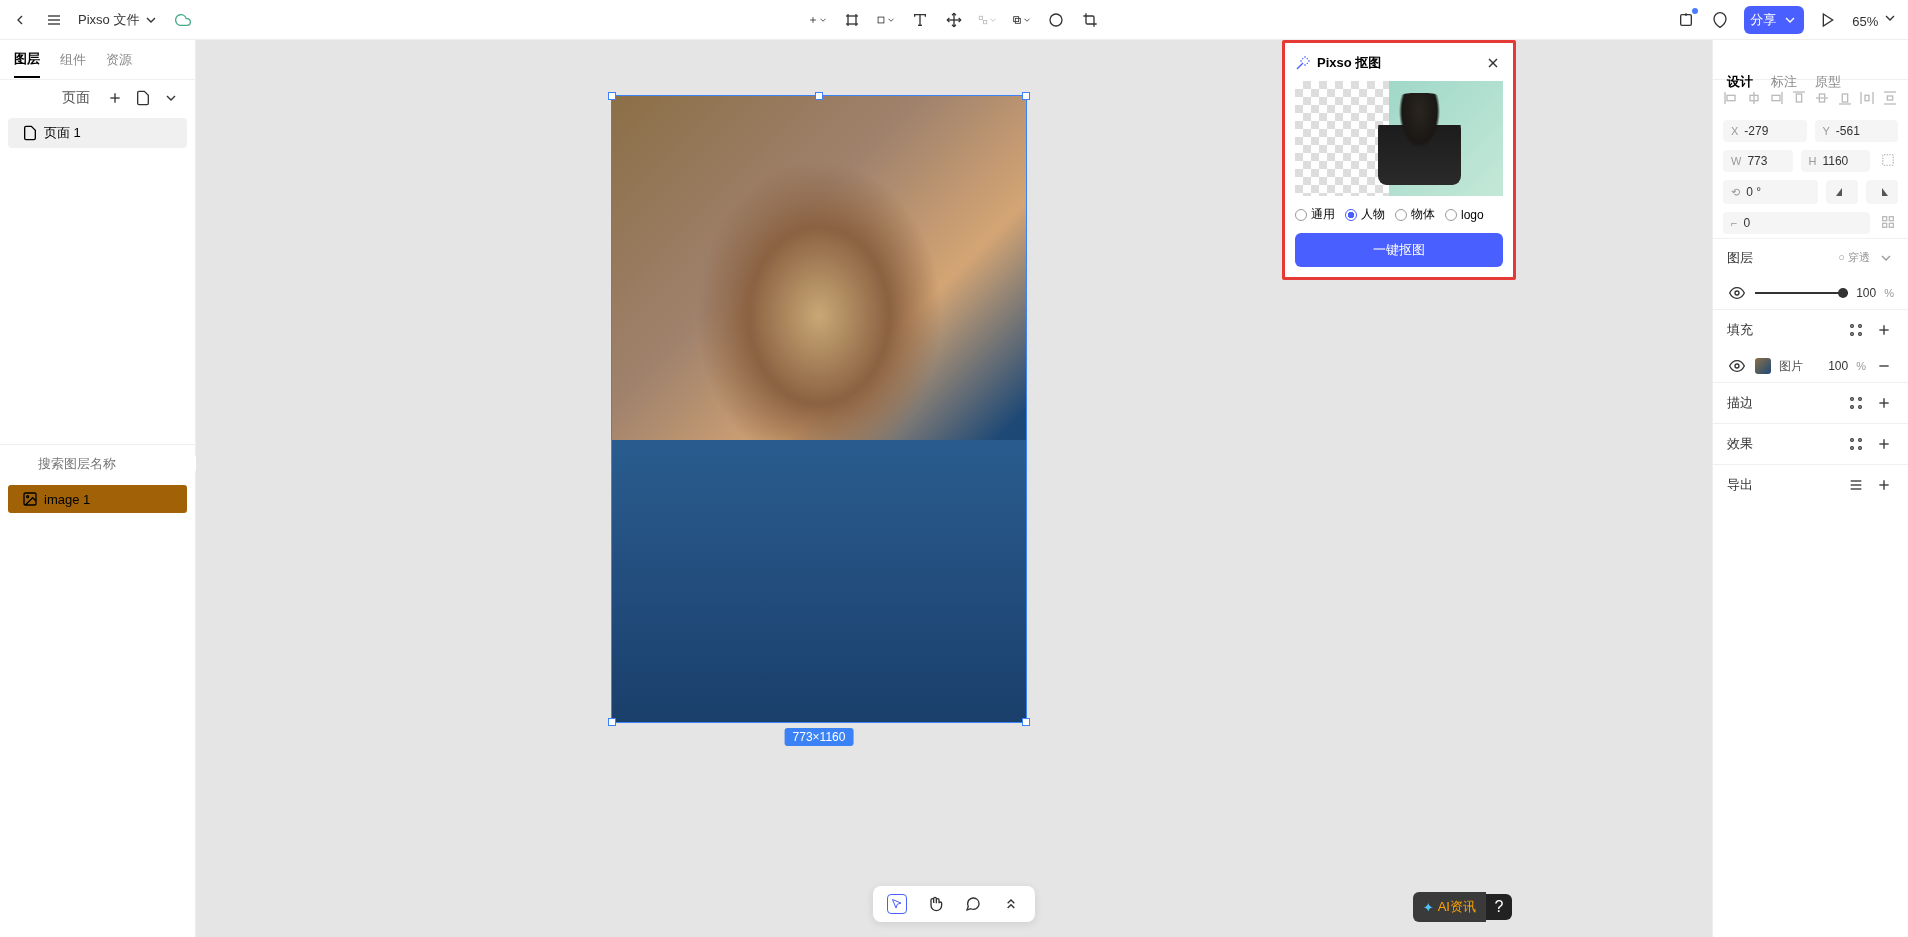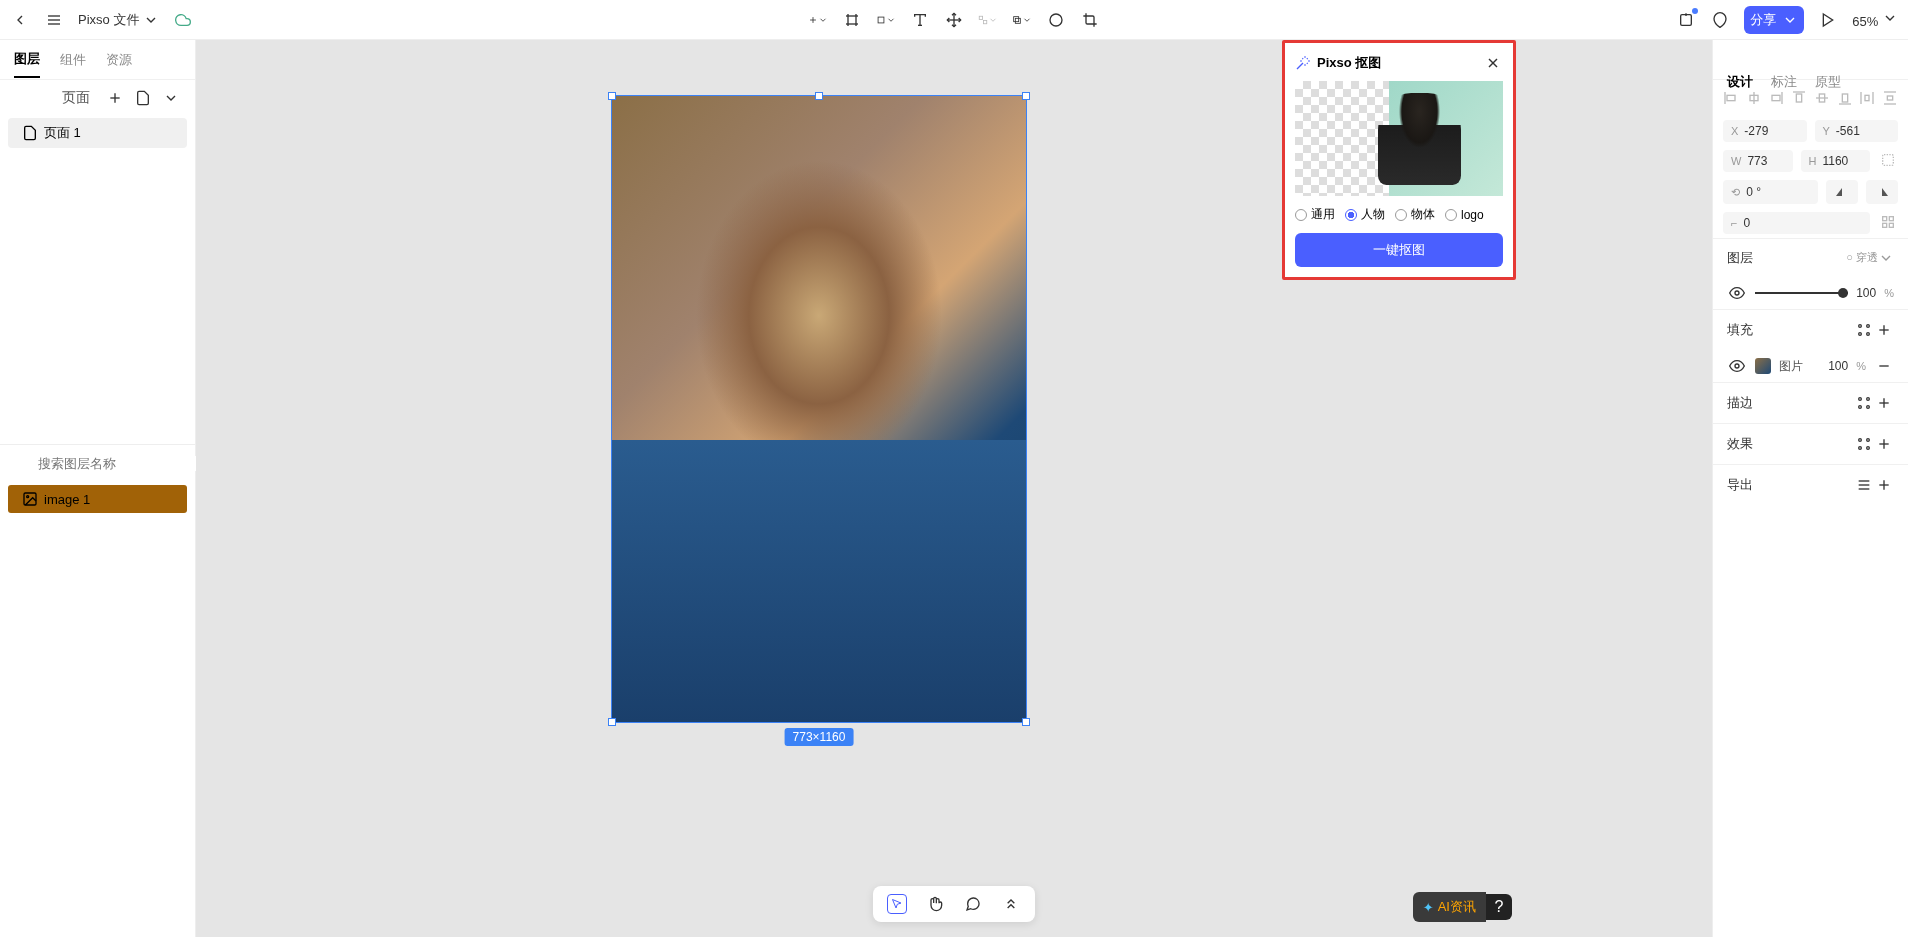--- a/index.html
+++ b/index.html
@@ -67,21 +67,21 @@
 .right-tabs { display: flex; padding: 0 14px; gap: 18px; height: 40px; align-items: center; border-bottom: 1px solid #f0f0f0; }
 .right-tab { font-size: 13px; color: #888; cursor: pointer; margin-top: 44px; }
 .right-tab.active { color: #000; font-weight: 600; }
 .align-row { display: flex; gap: 4px; padding: 8px 10px; justify-content: space-between; }
 .align-row .icon-btn { color: #bbb; width: 16px; }
 .prop-row { display: flex; gap: 8px; padding: 4px 10px; }
 .prop-field { flex: 1; display: flex; align-items: center; background: #f5f5f5; border-radius: 4px; padding: 4px 8px; gap: 6px; }
 .prop-label { color: #999; font-size: 11px; }
 .prop-value { color: #333; font-size: 12px; }
 .section-header { display: flex; justify-content: space-between; align-items: center; padding: 10px 14px; border-top: 1px solid #f0f0f0; font-size: 13px; color: #333; }
-.section-icons { display: flex; color: #999; }
+.section-icons { display: flex; gap: 8px; color: #999; }
 .fill-row { display: flex; align-items: center; padding: 6px 14px; gap: 8px; }
 .fill-swatch { width: 16px; height: 16px; background: linear-gradient(135deg, #8b6f47, #1e4976); border-radius: 3px; }
 .opacity-row { display: flex; align-items: center; padding: 6px 14px; gap: 8px; }
 .opacity-slider { flex: 1; height: 2px; background: #333; position: relative; }
 .opacity-slider::after { content: ''; position: absolute; right: 0; top: -4px; width: 10px; height: 10px; background: #333; border-radius: 50%; }
 
 
 .help-float { position: absolute; bottom: 15px; right: 200px; display: flex; align-items: center; gap: 0; }
 .help-ai { background: #3a3a3a; color: #ffa500; padding: 6px 10px; border-radius: 6px 0 0 6px; font-size: 13px; display: flex; align-items: center; gap: 4px; }
 .help-q { background: #222; color: #fff; width: 26px; height: 26px; display: flex; align-items: center; justify-content: center; border-radius: 0 6px 6px 0; }

